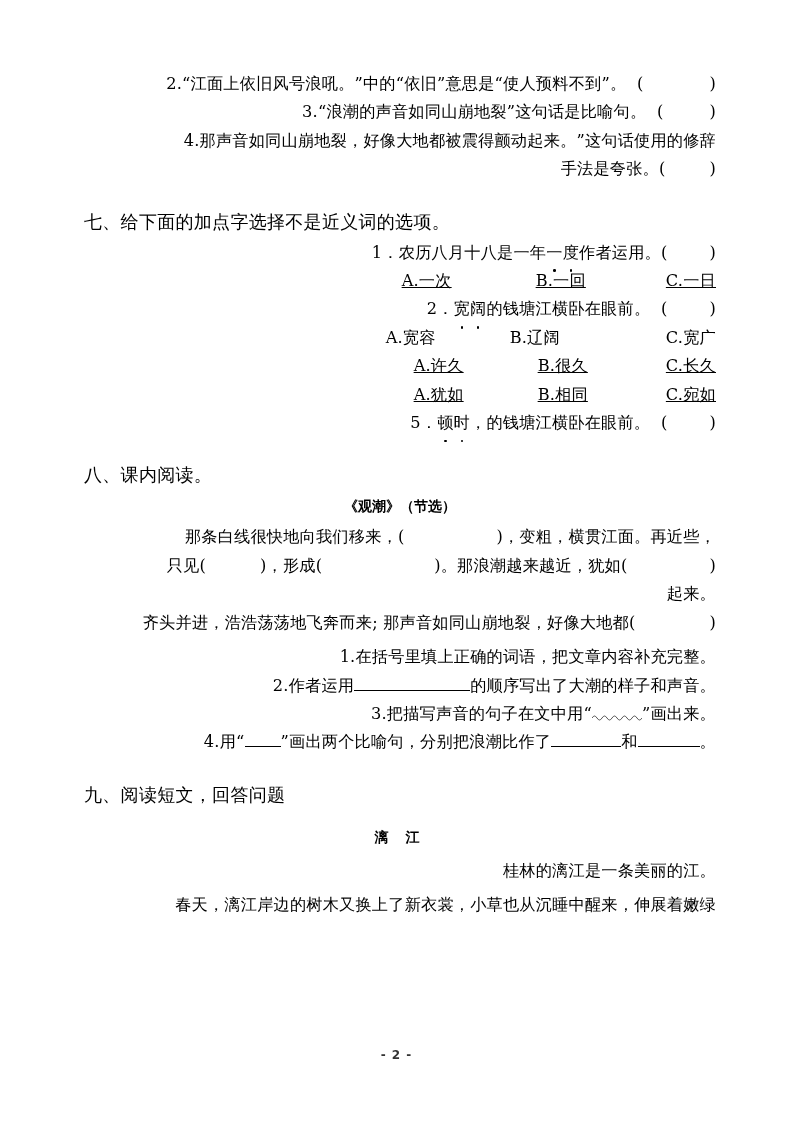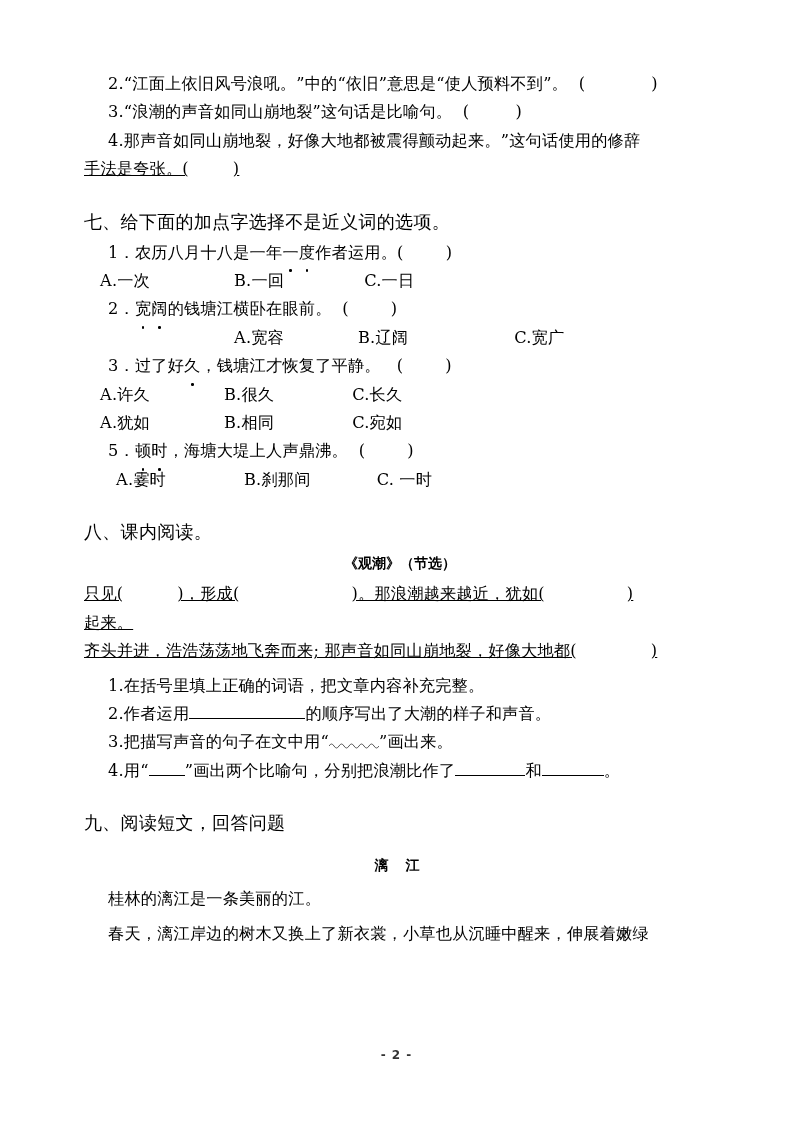--- a/index.html
+++ b/index.html
@@ -25,30 +25,31 @@
     top: 70px;
     width: 632px;
   }
   
   .line {
     font-size: 16.2px;
     line-height: 28.4px;
     letter-spacing: 0.2px;
     white-space: pre-wrap;
     word-break: break-all;
+    text-align: right;
   }
   .section-head {
     font-weight: normal;
     font-size: 18px;
     line-height: 28px;
     letter-spacing: 0.3px;
   }
   .indent1 { padding-left: 24px; }
-  .indent2 { padding-left: 16px; }
-  .indent-none { padding-left: 0; text-decoration: underline; }
+  .indent2 { padding-left: 16px; text-decoration: underline; }
+  .indent-none { padding-left: 0; }
   .gap-lg { height: 24px; }
   .gap-md { height: 14px; }
   .gap-sm { height: 6px; }
   .gap-xs { height: 3px; }
 
   .center {
     text-align: center;
     font-weight: bold;
     font-size: 14px;
     line-height: 28px;
@@ -128,41 +129,40 @@
     <div class="gap-xs"></div>
 
     <div class="line indent1"><span>1．</span><span>农历八月十八是一年</span><span class="dotchar">一</span><span class="dotchar">度</span><span>作者运用。(</span><span style="display:inline-block;width:42px"></span><span>)</span></div>
 
     <div class="line indent2 opts"><span>A.一次</span><span style="display:inline-block;width:84px"></span><span>B.一回</span><span style="display:inline-block;width:80px"></span><span>C.一日</span></div>
 
     <div class="line indent1"><span>2．</span><span class="dotchar">宽</span><span class="dotchar">阔</span><span>的钱塘江横卧在眼前。  (</span><span style="display:inline-block;width:42px"></span><span>)</span></div>
 
     <div class="line opts" style="padding-left:150px"><span>A.宽容</span><span style="display:inline-block;width:74px"></span><span>B.辽阔</span><span style="display:inline-block;width:106px"></span><span>C.宽广</span></div>
 
-    <div class="line indent1"><span>3．</span><span>过了好</span><span class="dotchar">久</span><span>，钱塘江才恢复了平静。   (</span><span style="display:inline-block;width:42px"></span><span>)</span></div>
 
     <div class="line indent2 opts"><span>A.许久</span><span style="display:inline-block;width:74px"></span><span>B.很久</span><span style="display:inline-block;width:78px"></span><span>C.长久</span></div>
 
 
     <div class="line indent2 opts"><span>A.犹如</span><span style="display:inline-block;width:74px"></span><span>B.相同</span><span style="display:inline-block;width:78px"></span><span>C.宛如</span></div>
 
-    <div class="line indent1"><span>5．</span><span class="dotchar">顿</span><span class="dotchar">时</span><span>，海塘大堤上人声鼎沸。  (</span><span style="display:inline-block;width:42px"></span><span>)</span></div>
+    <div class="line indent1"><span>5．</span><span class="dotchar">顿</span><span class="dotchar">时</span><span>，的钱塘江横卧在眼前。  (</span><span style="display:inline-block;width:42px"></span><span>)</span></div>
 
-    <div class="line opts" style="padding-left:32px"><span>A.霎时</span><span style="display:inline-block;width:78px"></span><span>B.刹那间</span><span style="display:inline-block;width:66px"></span><span>C. 一时</span></div>
 
     <div class="gap-lg"></div>
 
     <div class="section-head">八、课内阅读。</div>
 
     <div class="gap-xs"></div>
 
     <div class="center">《观潮》（节选）</div>
 
     <div class="gap-xs"></div>
 
+    <div class="line indent1"><span>那条白线很快地向我们移来，(</span><span style="display:inline-block;width:92px"></span><span>)，变粗，横贯江面。再近些，</span></div>
 
     <div class="line indent-none"><span>只见(</span><span style="display:inline-block;width:54px"></span><span>)，形成(</span><span style="display:inline-block;width:112px"></span><span>)。那浪潮越来越近，犹如(</span><span style="display:inline-block;width:82px"></span><span>)</span></div>
 
     <div class="line indent-none">起来。</div>
 
     <div class="line indent-none"><span>齐头并进，浩浩荡荡地飞奔而来; 那声音如同山崩地裂，好像大地都(</span><span style="display:inline-block;width:74px"></span><span>)</span></div>
 
     <div class="gap-sm"></div>
 
     <div class="line indent1">1.在括号里填上正确的词语，把文章内容补充完整。</div>

